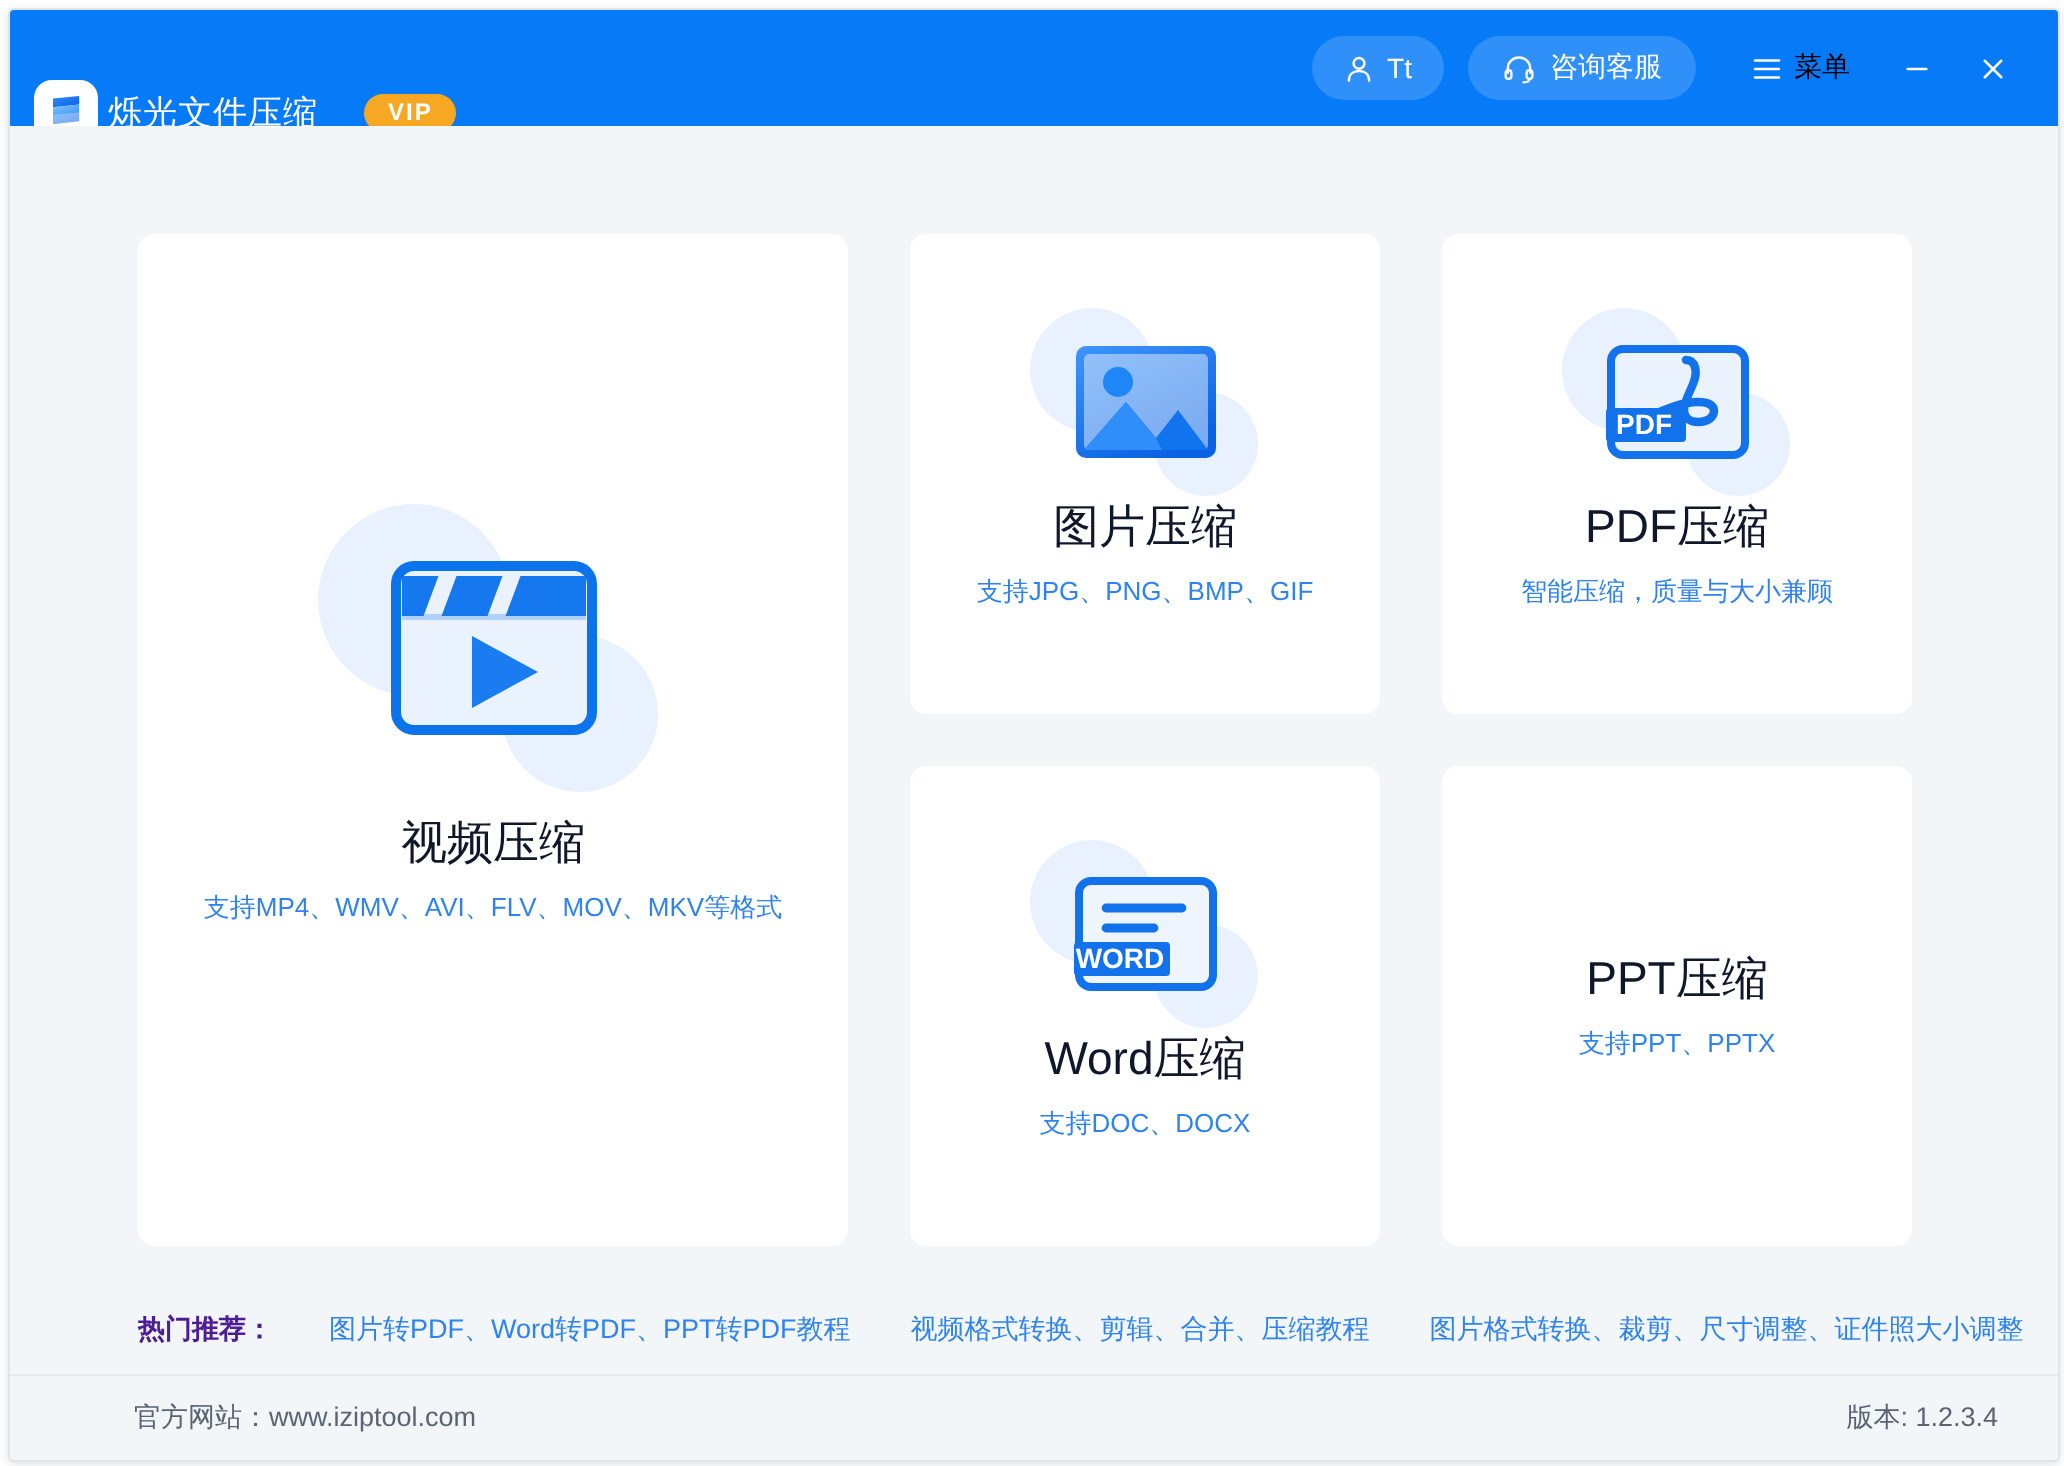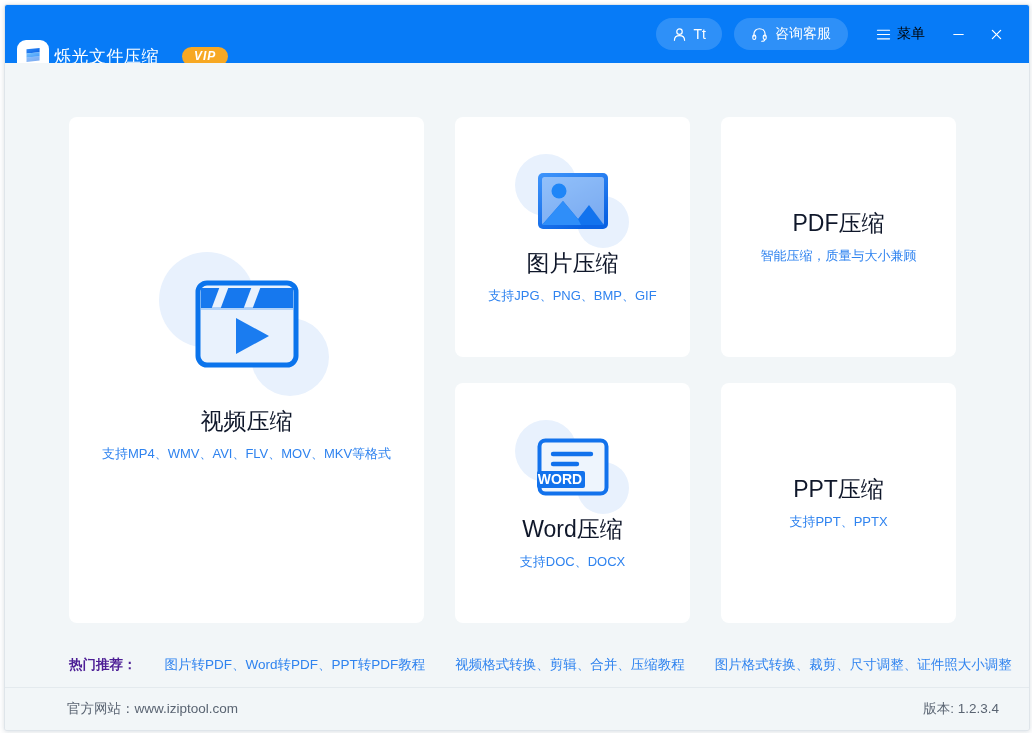--- a/index.html
+++ b/index.html
@@ -63,21 +63,20 @@
     font-size: 17px;
     letter-spacing: 0.5px;
     white-space: nowrap;
   }
   .vip-badge {
     margin-left: 18px;
     background: #f7a823;
     color: #ffffff;
     font-size: 12px;
     font-weight: bold;
-    font-style: italic;
     letter-spacing: 1px;
     padding: 3px 12px 4px;
     border-radius: 10px;
     line-height: 1;
   }
 
   .tb-right {
     margin-left: auto;
     display: flex;
     align-items: center;
@@ -357,20 +356,30 @@
             <circle cx="22" cy="19" r="7.5" fill="#1f86f7"></circle>
             <path d="M5 53 L26 29 L41 47 L52 33 L67 53 Z" fill="#1273ee"></path>
             <path d="M5 53 L26 29 L41 47 L44 53 Z" fill="#2f8ef9"></path>
           </svg>
         </div>
         <div class="card-title">图片压缩</div>
         <div class="card-sub">支持JPG、PNG、BMP、GIF</div>
       </div>
 
       <div class="card">
+        <div class="icon-wrap">
+          <div class="blob blob-a"></div>
+          <div class="blob blob-b"></div>
+          <svg class="icon-svg" width="72" height="58" viewBox="0 0 72 58">
+            <rect x="2.5" y="2.5" width="67" height="53" rx="6" fill="#eaf3fd" stroke="#1272ec" stroke-width="4"></rect>
+            <path d="M40 8 c5 0 6 6 3.5 12 c-2 5 -4.5 9 -4.5 13 c0 4 3 6 7 6 c5 0 8 -2.5 8 -5.5 c0 -3 -3 -4.5 -8 -4.5 c-7 0 -16 3 -23 7" fill="none" stroke="#1272ec" stroke-width="4.2" stroke-linecap="round" stroke-linejoin="round"></path>
+            <rect x="0" y="32" width="40" height="17" rx="2" fill="#1272ec"></rect>
+            <text x="19" y="45" font-family="Liberation Sans, sans-serif" font-size="14" font-weight="bold" fill="#ffffff" text-anchor="middle">PDF</text>
+          </svg>
+        </div>
         <div class="card-title">PDF压缩</div>
         <div class="card-sub">智能压缩，质量与大小兼顾</div>
       </div>
 
       <div class="card">
         <div class="icon-wrap">
           <div class="blob blob-a"></div>
           <div class="blob blob-b"></div>
           <svg class="icon-svg" width="72" height="58" viewBox="0 0 72 58">
             <rect x="2.5" y="2.5" width="67" height="53" rx="6" fill="#eef5fd" stroke="#1272ec" stroke-width="4"></rect>

